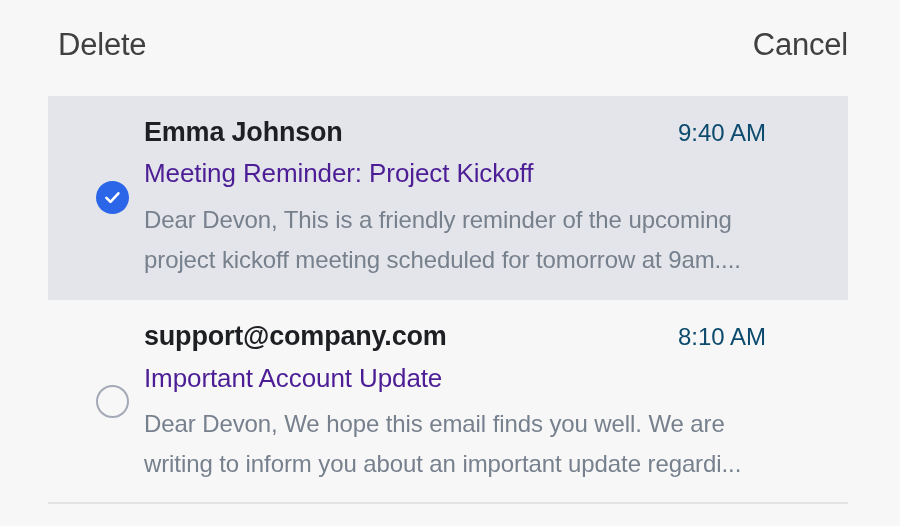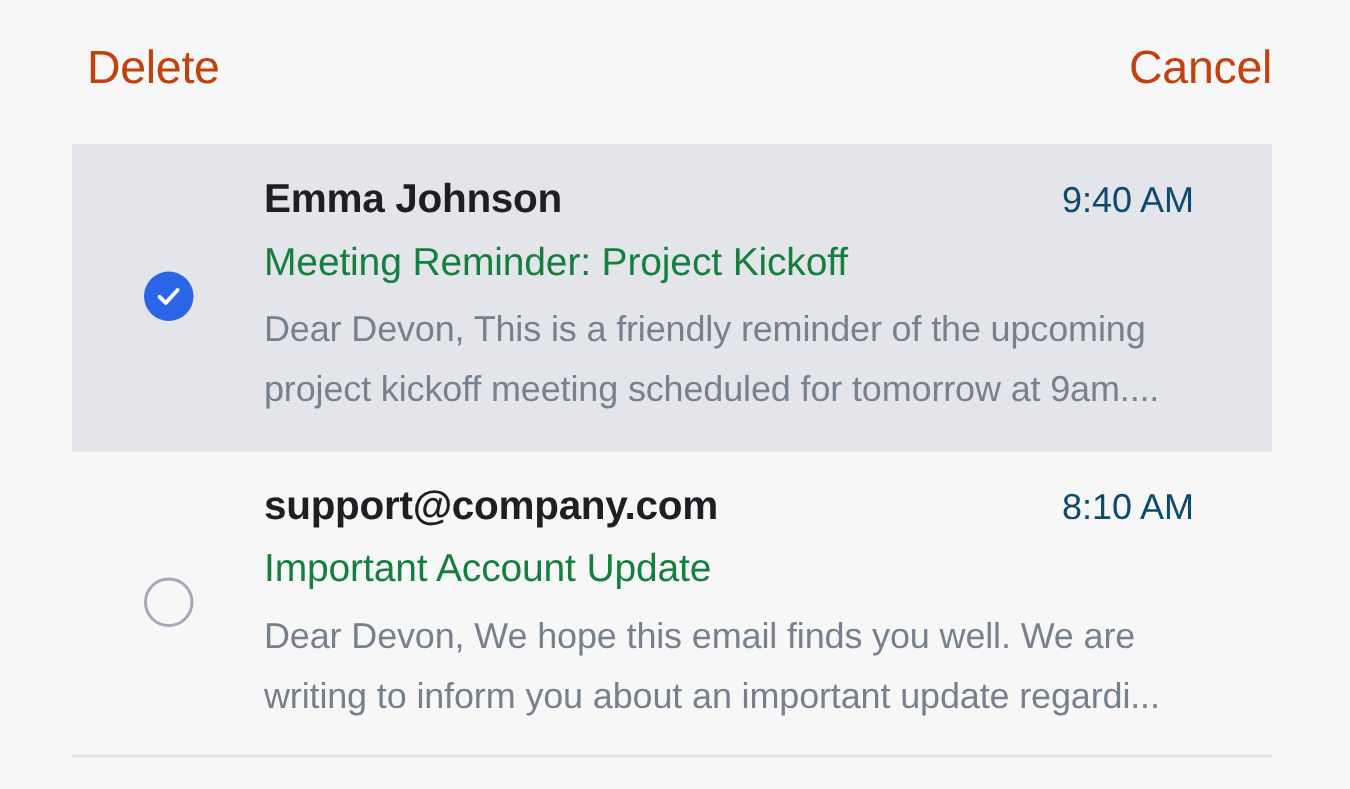--- a/index.html
+++ b/index.html
@@ -39,41 +39,40 @@
   }
   .toolbar-btn {
     background: none;
     border: none;
     padding: 0;
     margin: 0;
     font-family: inherit;
     font-size: 31px;
     line-height: 1;
     letter-spacing: -0.2px;
-    color: #c2410c;
+    color: #404040;
     cursor: pointer;
     white-space: nowrap;
   }
 
   
   .email-list {
     position: absolute;
     top: 96px;
     left: 0;
     width: 900px;
   }
 
   .email-row {
     position: relative;
     display: flex;
     align-items: flex-start;
     box-sizing: border-box;
-    padding: 18px 52px 20px 0;
+    padding: 18px 82px 20px 0;
     margin: 0 52px 0 48px;
-    gap: 32px;
   }
   .email-row.selected {
     background: #e3e5ea;
   }
   .email-row .divider {
     position: absolute;
     left: 0;
     right: 0;
     bottom: 0;
     height: 2px;
@@ -136,21 +135,21 @@
   .timestamp {
     font-size: 24px;
     color: #0c4a6e;
     line-height: 1.2;
     white-space: nowrap;
     flex: 0 0 auto;
   }
   .subject {
     margin-top: 10px;
     font-size: 26px;
-    color: #15803d;
+    color: #4c1d95;
     line-height: 1.2;
     letter-spacing: -0.1px;
     white-space: nowrap;
     overflow: hidden;
     text-overflow: ellipsis;
   }
   .preview {
     margin-top: 10px;
     font-size: 24px;
     color: #77808d;

